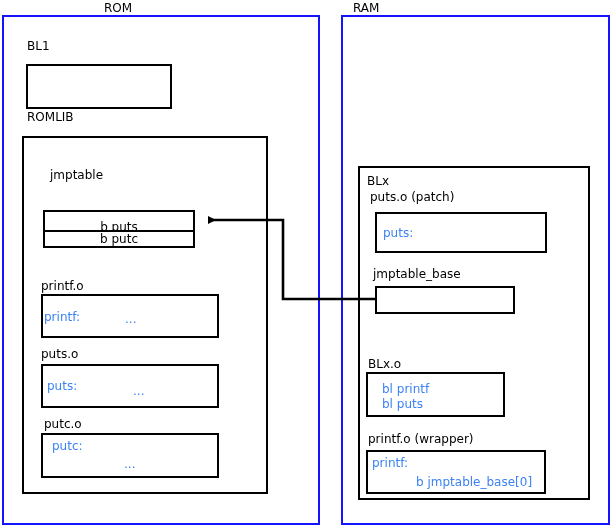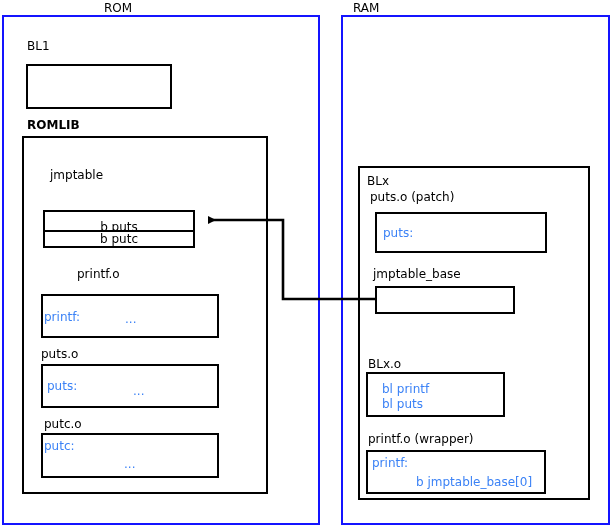--- a/index.html
+++ b/index.html
@@ -73,41 +73,41 @@
 <body>
 
 <div id="diagram">
 
   <div class="region-title" style="left:104px; top:1px;">ROM</div>
   <div class="region" style="left:2px; top:15px; width:318px; height:510px;"></div>
 
   <div class="lbl" style="left:27px; top:39px;">BL1</div>
   <div class="box" style="left:26px; top:64px; width:146px; height:45px;"></div>
 
-  <div class="lbl" style="left:27px; top:118px;font-weight:bold;">ROMLIB</div>
+  <div class="lbl" style="left:27px; top:110px;">ROMLIB</div>
   <div class="box" style="left:22px; top:136px; width:246px; height:358px;"></div>
 
   <div class="lbl" style="left:50px; top:168px;">jmptable</div>
 
   <div class="jmp-row" style="left:43px; top:210px; width:152px; height:34px;">b puts</div>
   <div class="jmp-row" style="left:43px; top:230px; width:152px; height:18px;">b putc</div>
 
-  <div class="lbl" style="left:41px; top:267px;margin-left:36px;">printf.o</div>
+  <div class="lbl" style="left:41px; top:279px;">printf.o</div>
   <div class="box" style="left:41px; top:294px; width:178px; height:44px;"></div>
   <div class="cell-text" style="left:44px; top:310px;">printf:</div>
   <div class="cell-text" style="left:125px; top:312px;">...</div>
 
   <div class="lbl" style="left:41px; top:347px;">puts.o</div>
   <div class="box" style="left:41px; top:364px; width:178px; height:44px;"></div>
   <div class="cell-text" style="left:47px; top:379px;">puts:</div>
   <div class="cell-text" style="left:133px; top:384px;">...</div>
 
   <div class="lbl" style="left:44px; top:417px;">putc.o</div>
   <div class="box" style="left:41px; top:433px; width:178px; height:45px;"></div>
-  <div class="cell-text" style="left:44px; top:439px;">putc:</div>
+  <div class="cell-text" style="left:44px; top:439px;padding-left:8px;">putc:</div>
   <div class="cell-text" style="left:124px; top:457px;">...</div>
 
   <div class="region-title" style="left:353px; top:1px;">RAM</div>
   <div class="region" style="left:341px; top:15px; width:269px; height:510px;"></div>
 
   <div class="box" style="left:358px; top:166px; width:232px; height:334px;"></div>
   <div class="lbl" style="left:367px; top:174px;">BLx</div>
 
   <div class="lbl" style="left:370px; top:190px;">puts.o (patch)</div>
   <div class="box" style="left:375px; top:212px; width:172px; height:41px;"></div>

